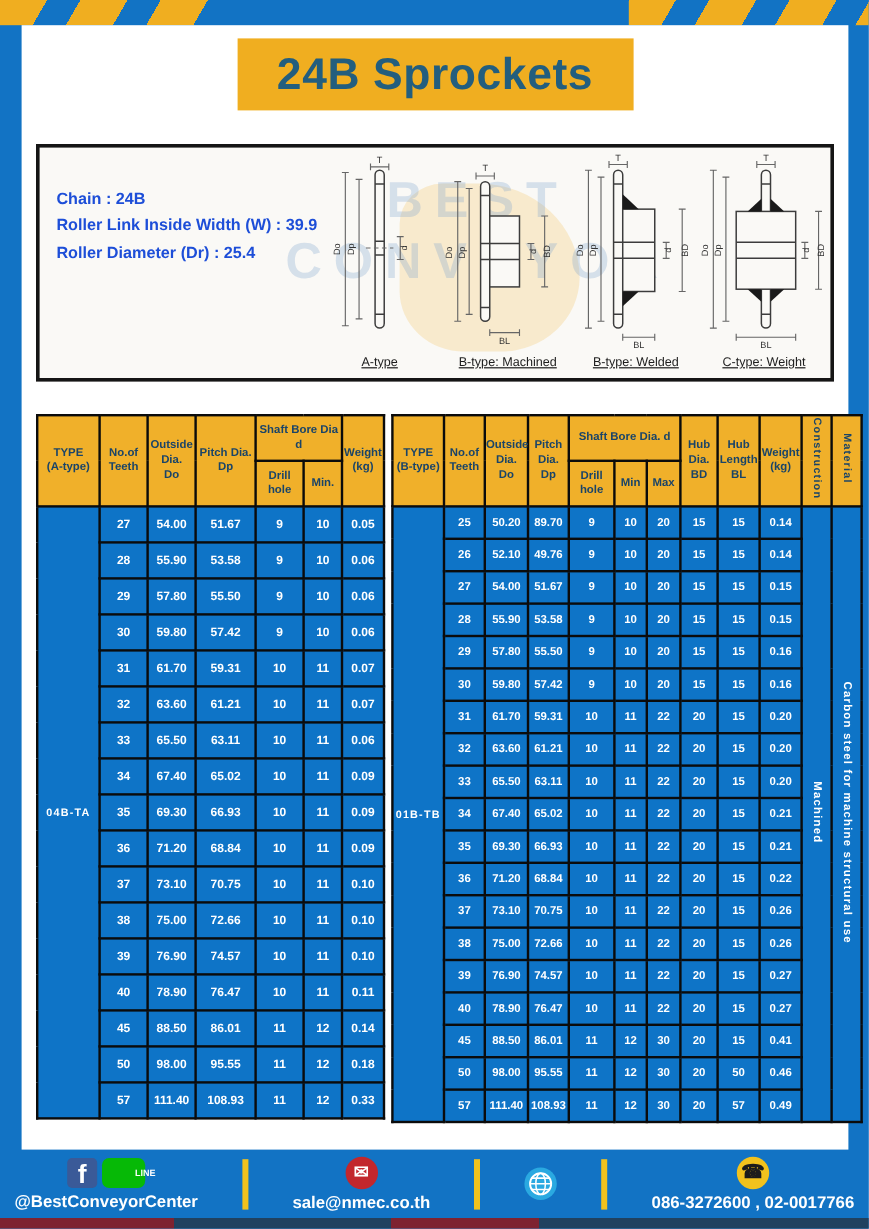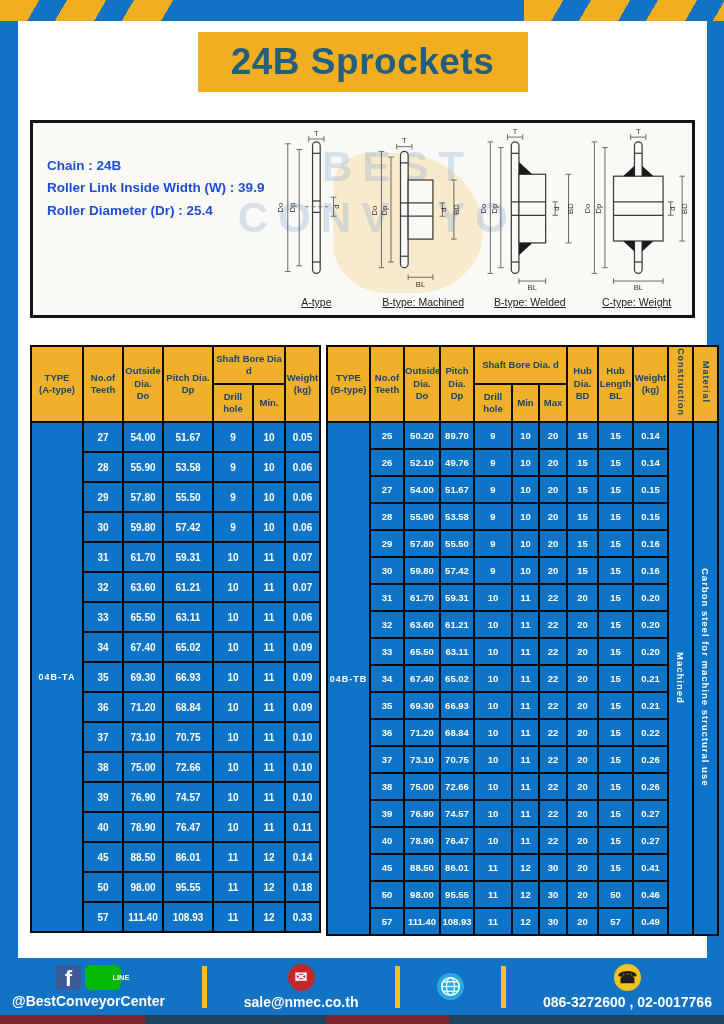--- a/index.html
+++ b/index.html
@@ -432,21 +432,21 @@
           <th rowspan="2"><span class="vert">Material</span></th>
         </tr>
         <tr>
           <th>Drill hole</th>
           <th>Min</th>
           <th>Max</th>
         </tr>
       </thead>
       <tbody>
           <tr>
-            <td rowspan="19" class="typecell">04B-TB</td>
+            <td rowspan="19" class="typecell">01B-TB</td>
             <td>25</td>
             <td>50.20</td>
             <td>89.70</td>
             <td>9</td>
             <td>10</td>
             <td>20</td>
             <td>15</td>
             <td>15</td>
             <td>0.14</td>
             <td rowspan="19"><span class="vert">Machined</span></td>

